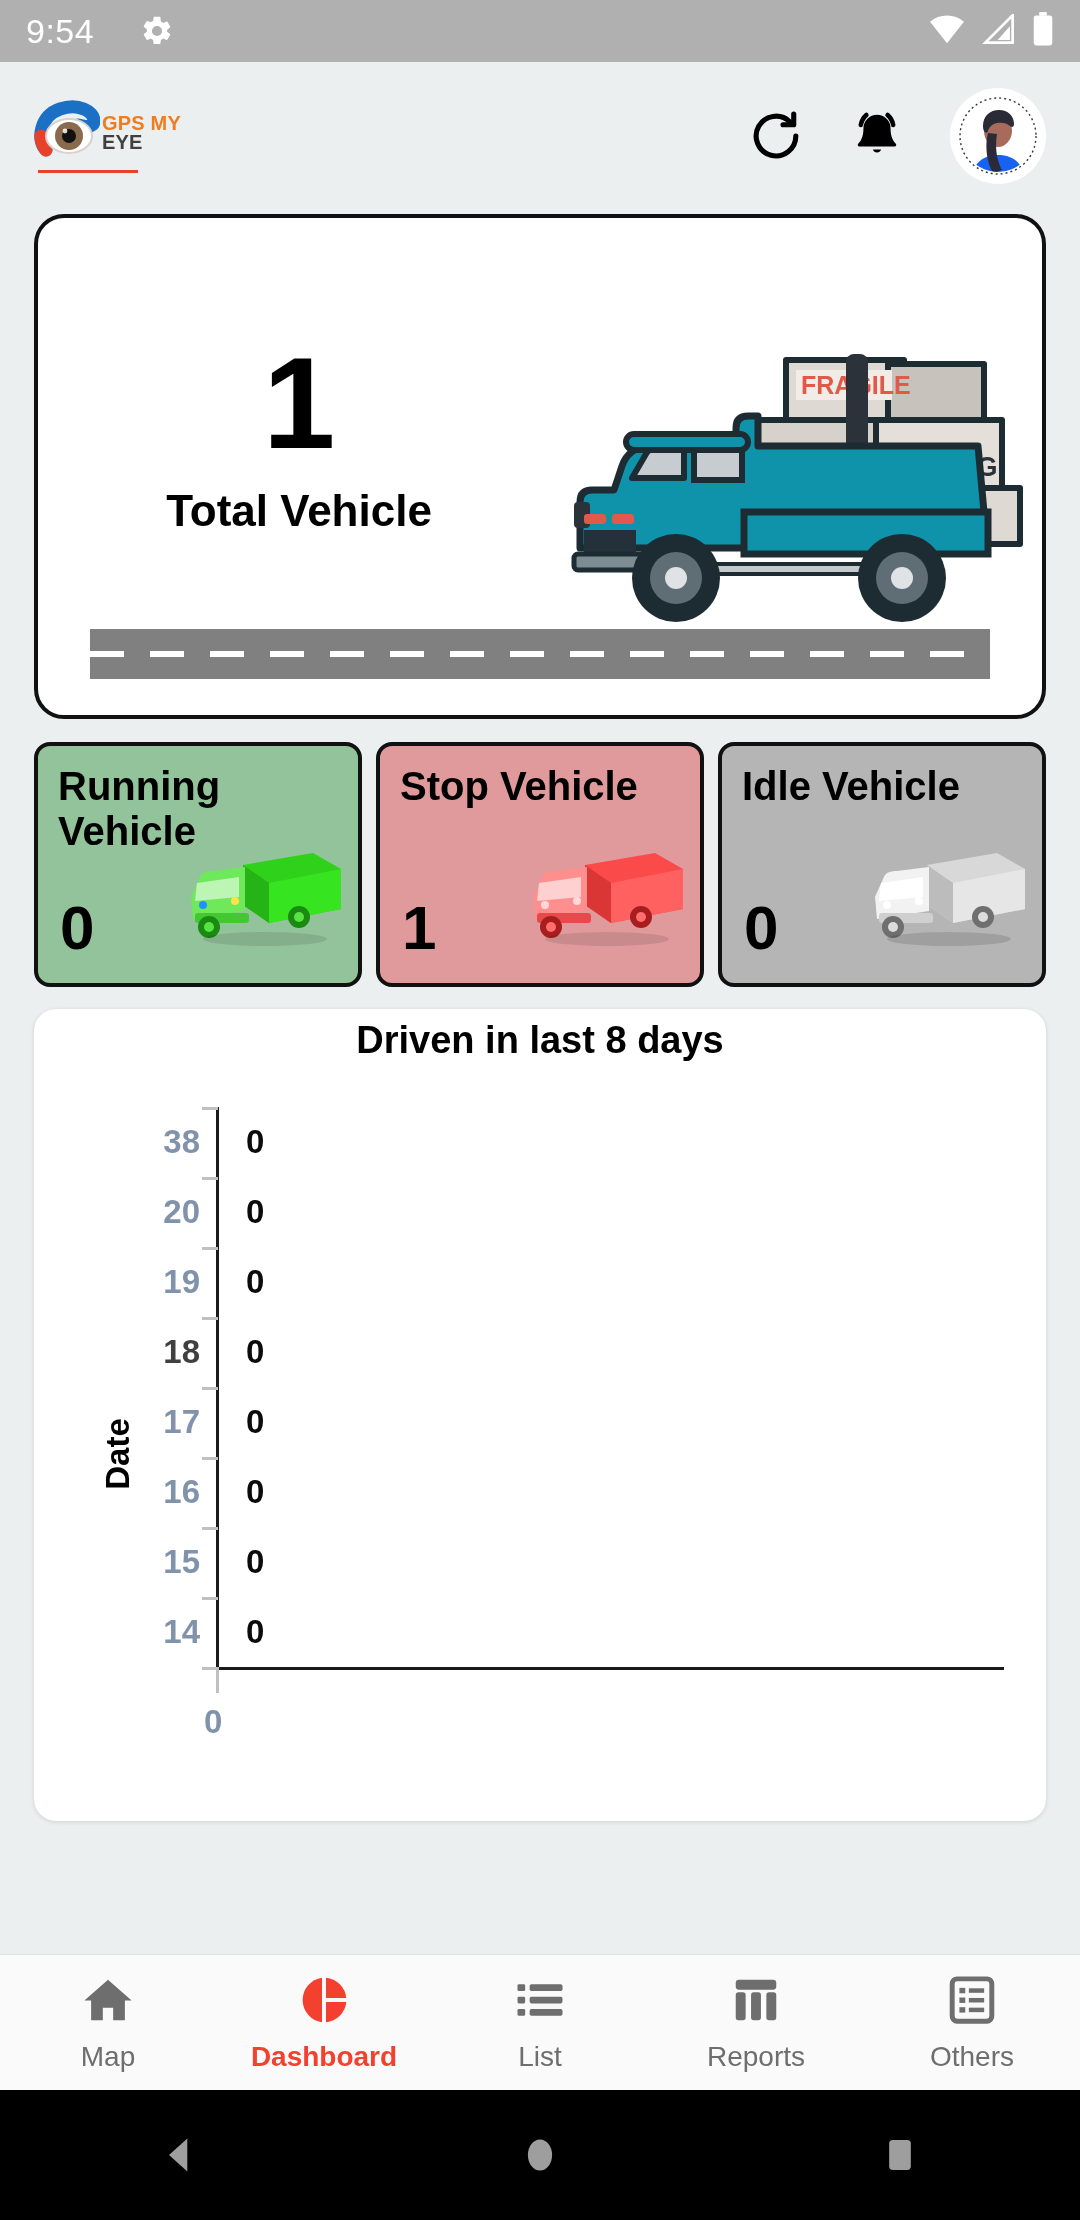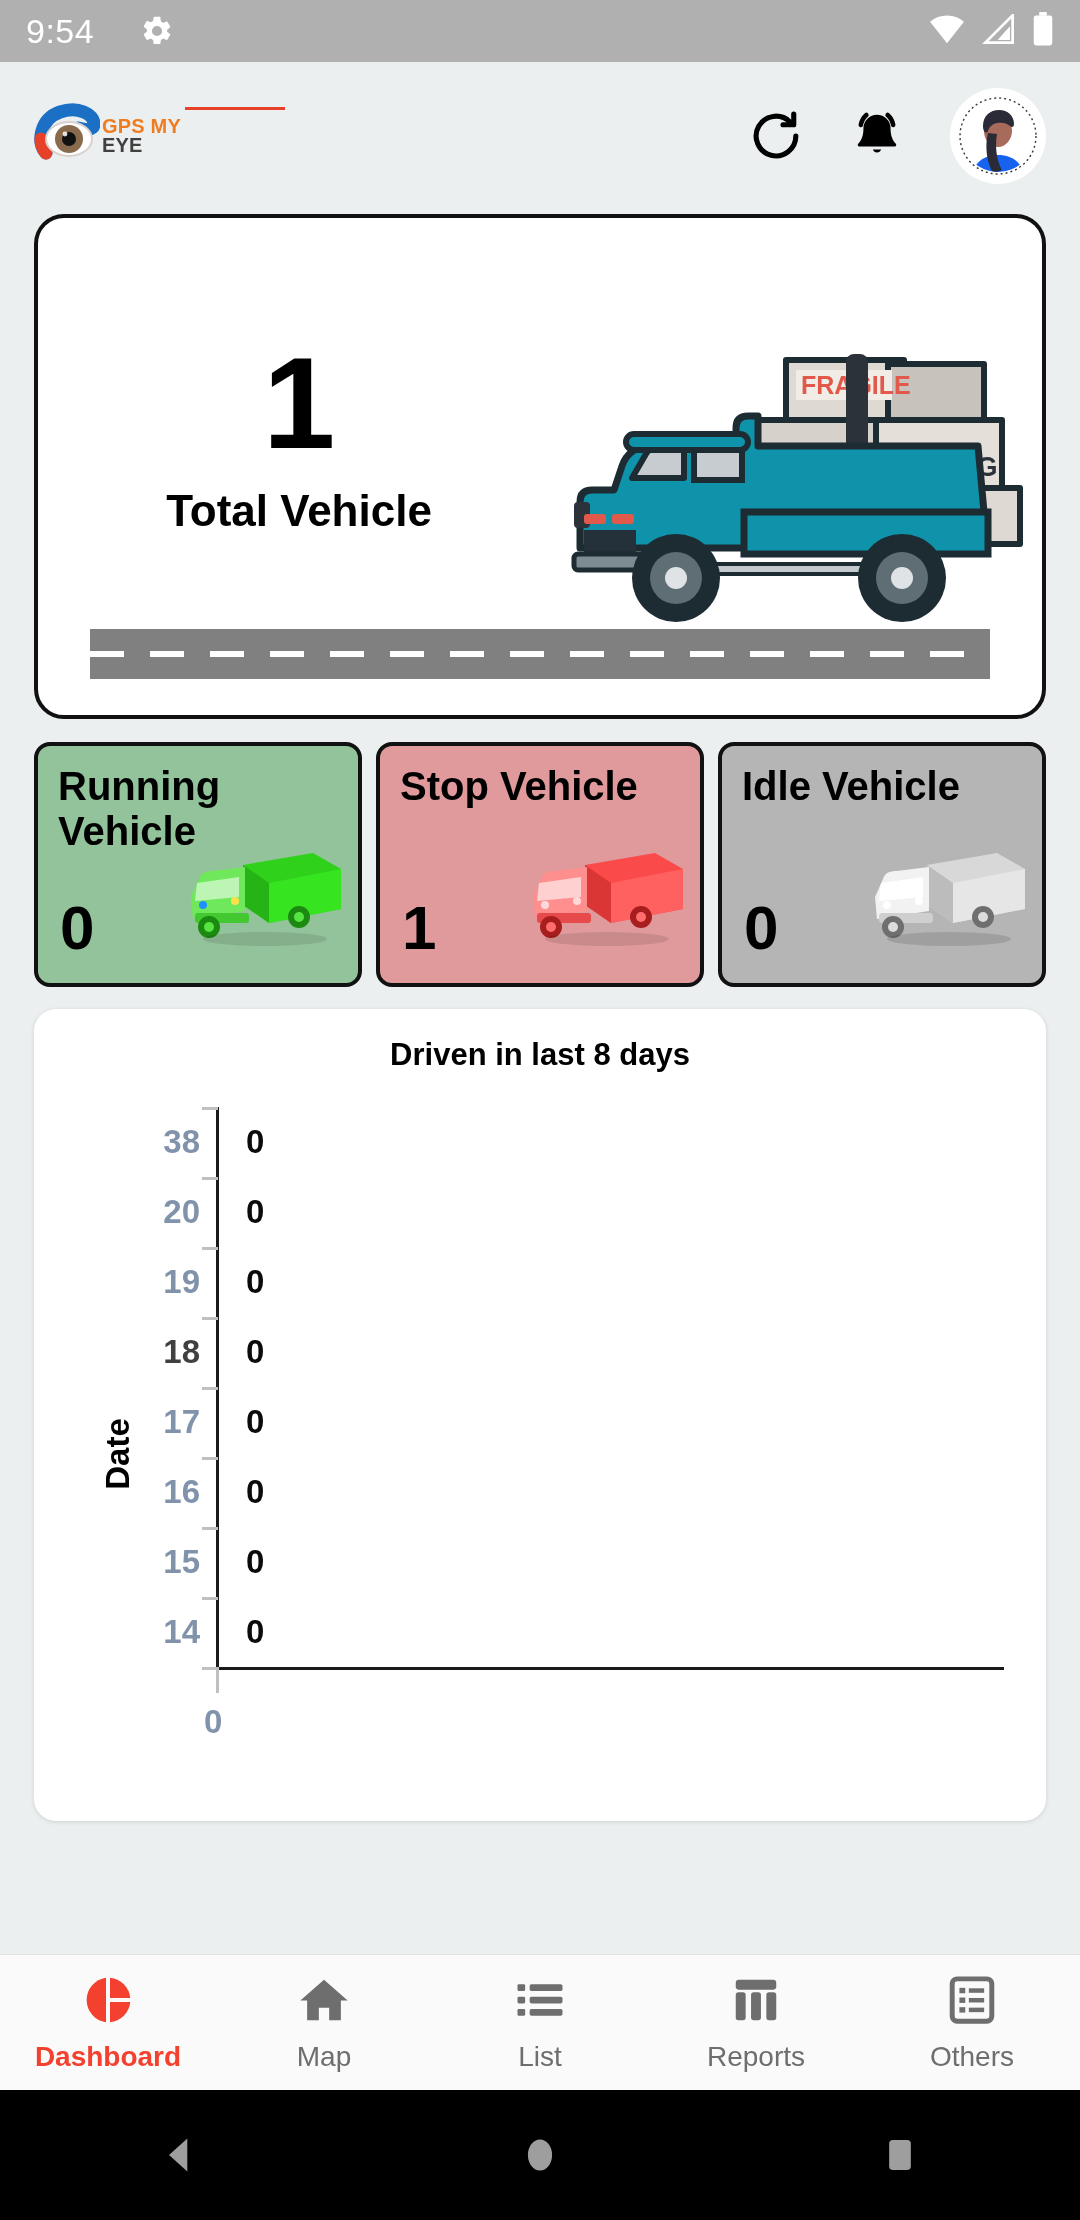--- a/index.html
+++ b/index.html
@@ -19,21 +19,21 @@
   }
   .sb-time { color: #ffffff; font-size: 34px; letter-spacing: 0.5px; }
   .sb-gear { margin-left: 26px; display: flex; align-items: center; }
   .sb-right { margin-left: auto; display: flex; align-items: center; gap: 16px; }
 
   
   .appbar {
     height: 148px; background: #eceff0; flex: none;
     display: flex; align-items: center; padding: 0 34px;
   }
-  .logo-wrap { display: flex; }
+  .logo-wrap { display: flex; flex-direction: column; }
   .logo-row { display: flex; align-items: center; }
   .logo-text { display:flex; flex-direction:column; line-height: 0.95; margin-left: 2px; }
   .logo-l1 { font-size: 20px; font-weight: bold; color: #ef7c1f; letter-spacing: 0.2px; }
   .logo-l2 { font-size: 20px; font-weight: bold; color: #404040; letter-spacing: 0.2px; }
   .logo-underline { width: 100px; height: 3px; background: #e8412a; margin-top: 4px; margin-left: 4px; }
 
   .appbar-actions { margin-left: auto; display: flex; align-items: center; gap: 44px; }
   .icon-btn { display: flex; align-items: center; justify-content: center; }
   .avatar {
     width: 96px; height: 96px; border-radius: 50%;
@@ -83,21 +83,21 @@
   .sc-green { background: #93c39a; }
   .sc-red   { background: #e09a9c; }
   .sc-gray  { background: #b5b5b5; }
 
   
   .chart-card {
     margin: 22px 34px 0 34px; background: #ffffff; border-radius: 22px;
     height: 812px; flex: none; position: relative;
     box-shadow: 0 1px 4px rgba(0,0,0,0.13);
   }
-  .chart-title { text-align: center; font-size: 31px; font-weight: bold; color: #000; padding-top: 28px; }
+  .chart-title { text-align: center; font-size: 38px; font-weight: bold; color: #000; padding-top: 10px; }
   .chart-area { position: absolute; left: 0; top: 78px; right: 0; bottom: 0; }
   .ylabel {
     position: absolute; left: 48px; top: 50%; transform: translateY(-50%) rotate(-90deg);
     transform-origin: center; font-size: 33px; font-weight: bold; color: #000;
     white-space: nowrap;
   }
   .plot { position: absolute; left: 96px; top: 20px; right: 42px; bottom: 0; }
   .yticks { position: absolute; left: 0; top: 0; width: 86px; height: 560px; }
   .ytick {
     position: absolute; right: 16px; font-size: 33px; font-weight: bold; color: #8093ab;
@@ -376,38 +376,38 @@
           <div class="tickmark" style="top: 210px;"></div>
           <div class="tickmark" style="top: 280px;"></div>
           <div class="tickmark" style="top: 350px;"></div>
           <div class="tickmark" style="top: 420px;"></div>
           <div class="tickmark" style="top: 490px;"></div>
         </div>
     </div>
   </div>
 
   <div class="bottomnav">
+    <div class="navitem">
+      <span>
+        <svg width="54" height="54" viewBox="0 0 24 24" fill="#6e6e6e">
+          <path d="M12 3 1.5 12.2h3V21h5.2v-5.6h4.6V21h5.2v-8.8h3z"></path>
+        </svg>
+      </span>
+      <span class="nav-label">Map</span>
+    </div>
+
     <div class="navitem active">
       <span>
         <svg width="54" height="54" viewBox="0 0 24 24" fill="#f4402e">
           <path d="M11.1 2.1A10 10 0 0 0 11.1 21.9z"></path>
           <path d="M12.9 2.1V11.1h9A10 10 0 0 0 12.9 2.1z"></path>
           <path d="M12.9 12.9v9a10 10 0 0 0 9-9z"></path>
         </svg>
       </span>
       <span class="nav-label">Dashboard</span>
-    </div>
-
-    <div class="navitem">
-      <span>
-        <svg width="54" height="54" viewBox="0 0 24 24" fill="#6e6e6e">
-          <path d="M12 3 1.5 12.2h3V21h5.2v-5.6h4.6V21h5.2v-8.8h3z"></path>
-        </svg>
-      </span>
-      <span class="nav-label">Map</span>
     </div>
 
     <div class="navitem">
       <span>
         <svg width="54" height="54" viewBox="0 0 24 24" fill="#6e6e6e">
           <rect x="2" y="5" width="3.4" height="3" rx="0.6"></rect>
             <rect x="7.4" y="5" width="14.6" height="3" rx="0.8"></rect>
           <rect x="2" y="10.5" width="3.4" height="3" rx="0.6"></rect>
             <rect x="7.4" y="10.5" width="14.6" height="3" rx="0.8"></rect>
           <rect x="2" y="16" width="3.4" height="3" rx="0.6"></rect>

